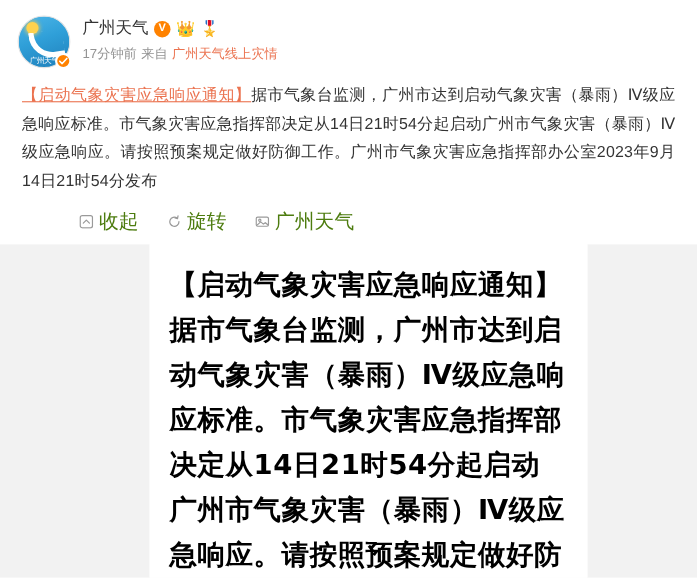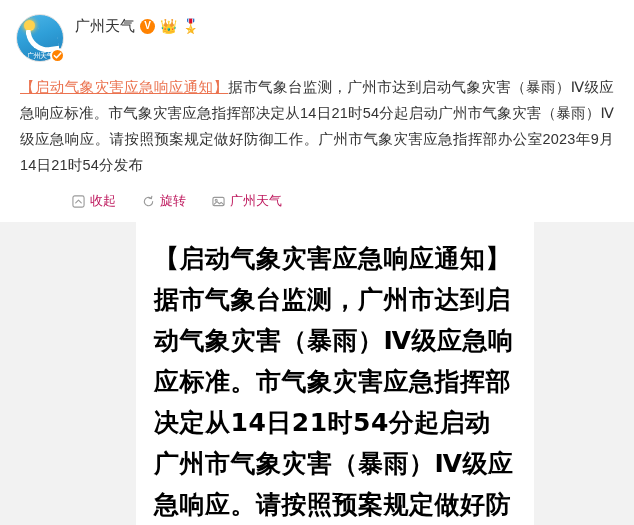--- a/index.html
+++ b/index.html
@@ -150,22 +150,22 @@
   .post-text .lead {
     color: #eb7350;
     text-decoration: underline;
   }
   
   .action-bar {
     display: flex;
     align-items: center;
     gap: 26px;
     padding: 14px 0 12px 72px;
-    font-size: 13px;
-    color: #be185d;
+    font-size: 18px;
+    color: #4d7c0f;
   }
   .action {
     display: flex;
     align-items: center;
     gap: 5px;
     cursor: pointer;
     line-height: 18px;
   }
   .action svg { display: block; }
   
@@ -221,20 +221,25 @@
         </svg>
       </div>
     </div>
     <div class="head-text">
       <div class="name-row">
         <span class="username">广州天气</span>
         <span class="badge-v">V</span>
         <span class="crown-icon">👑</span>
         <span class="medal-icon">🎖️</span>
       </div>
+      <div class="meta-row">
+        <span>17分钟前</span>
+        <span class="src-link">来自</span>
+        <a class="src-app" href="#">广州天气线上灾情</a>
+      </div>
     </div>
   </div>
 
   <div class="post-text">
     <span class="lead">【启动气象灾害应急响应通知】</span><span>据市气象台监测，广州市达到启动气象灾害（暴雨）Ⅳ级应急响应标准。市气象灾害应急指挥部决定从14日21时54分起启动广州市气象灾害（暴雨）Ⅳ级应急响应。请按照预案规定做好防御工作。广州市气象灾害应急指挥部办公室2023年9月14日21时54分发布</span>
   </div>
 
   <div class="action-bar">
     <div class="action">
       <span>

